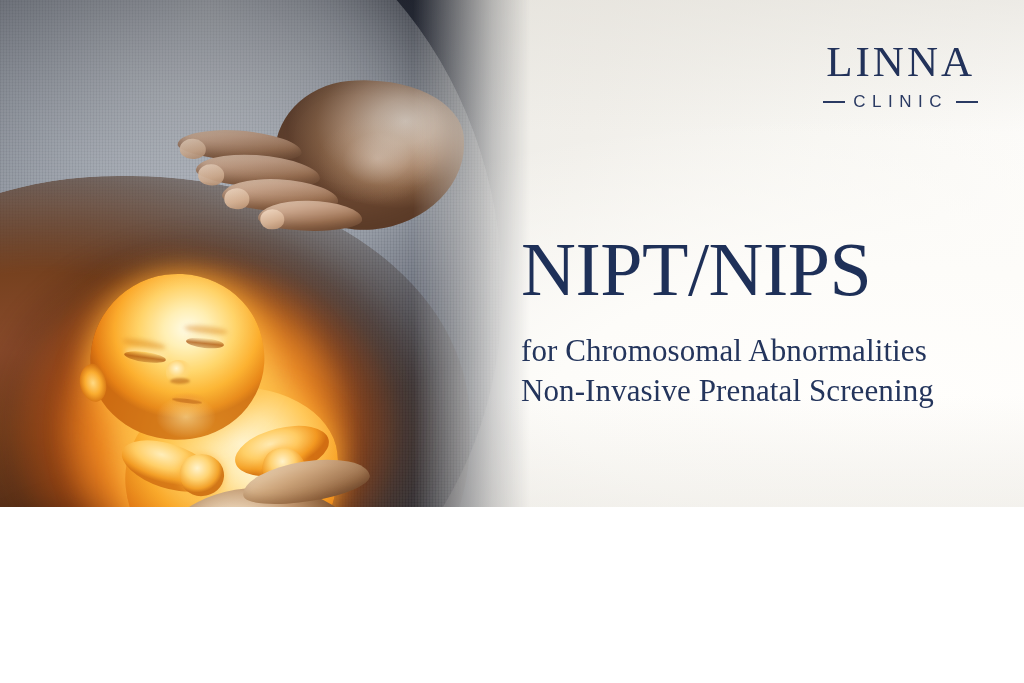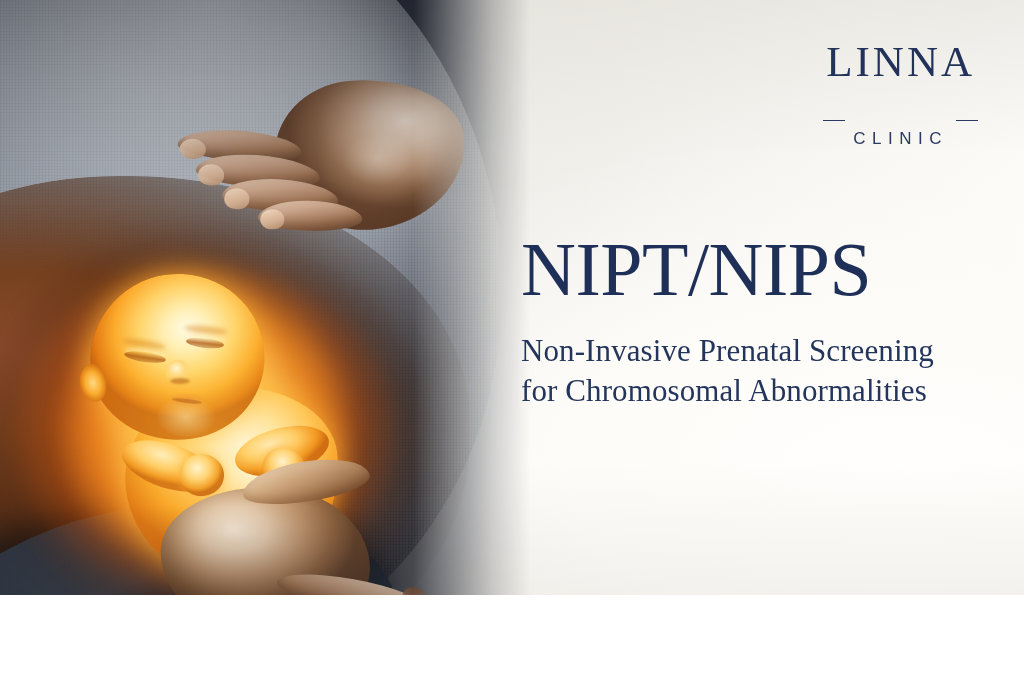--- a/index.html
+++ b/index.html
@@ -7,21 +7,21 @@
     padding: 0;
     background: #ffffff;
   }
   body {
     font-family: "Liberation Serif", "DejaVu Serif", serif;
   }
 
   .banner {
     position: relative;
     width: 1024px;
-    height: 595px;
+    height: 507px;
     overflow: hidden;
     background: #c4b5fd;
   }
 
   
   .bg-base {
     position: absolute;
     inset: 0;
     background:
       radial-gradient(120% 90% at 88% 78%, #fffefc 0%, #fdfcf9 28%, rgba(253,252,249,0) 62%),
@@ -434,21 +434,20 @@
     width: 22px;
     height: 1.5px;
     background: #2a3a62;
   }
   .logo-sub-text {
     font-family: "Liberation Sans", "DejaVu Sans", sans-serif;
     font-size: 17px;
     letter-spacing: 6.5px;
     color: #2a3a62;
     white-space: nowrap;
-    margin-top: 37px;
   }
 
   
   .headline {
     position: absolute;
     left: 521px;
     top: 234px;
     width: 480px;
     color: #1e3058;
   }
@@ -558,18 +557,18 @@
       <span class="logo-sub-text">CLINIC</span>
       <span class="logo-rule"></span>
     </div>
   </div>
 
   <div class="headline">
     <h1 class="title">
       <span>NIPT/NIPS</span>
     </h1>
     <p class="subtitle">
+      <span>for Chromosomal Abnormalities</span>
       <span>Non-Invasive Prenatal Screening</span>
-      <span>for Chromosomal Abnormalities</span>
     </p>
   </div>
 
 </div>
 
 </body></html>

